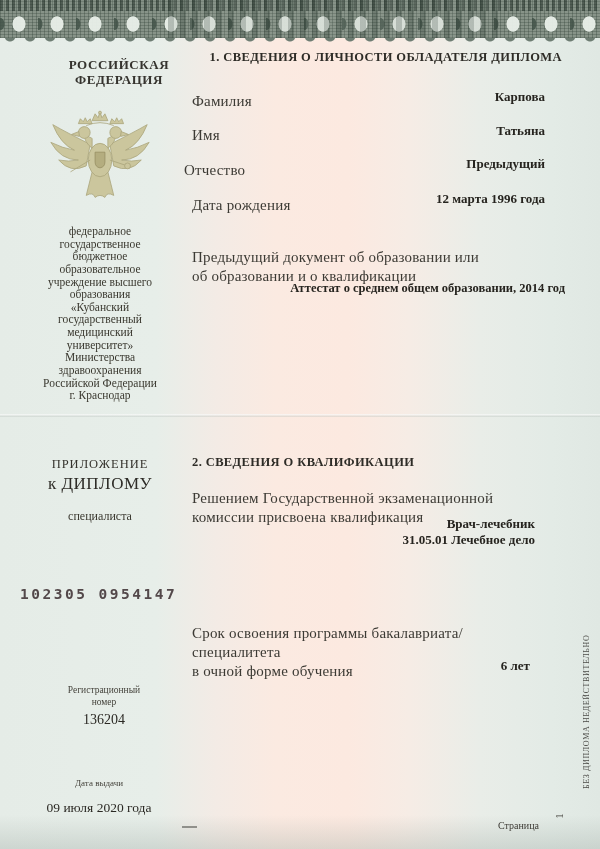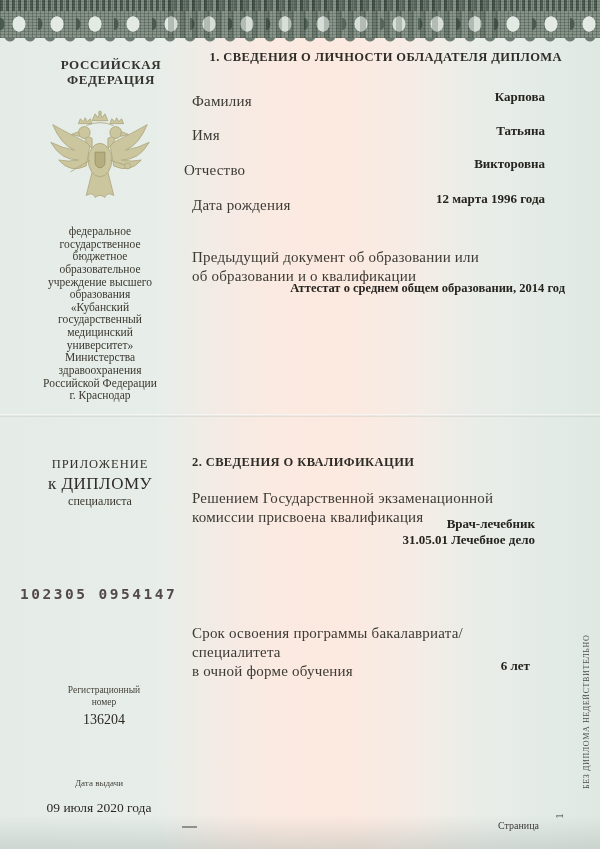--- a/index.html
+++ b/index.html
@@ -44,27 +44,27 @@
     opacity:.75;
   }
   
   .abs{position:absolute;}
   .ml{white-space:pre-line;}
   .ctr{text-align:center;}
   .lbl{font-size:15px;color:#3c3a34;letter-spacing:.2px;}
   .val{font-weight:bold;font-size:13px;color:#26241f;text-align:right;}
   .sec-title{font-weight:bold;font-size:12.5px;letter-spacing:.4px;color:#2e2c27;}
   
-  .country{top:57px;left:36px;width:150px;font-weight:bold;font-size:13px;line-height:1.18;letter-spacing:.6px;}
+  .country{top:57px;left:44px;width:150px;font-weight:bold;font-size:13px;line-height:1.18;letter-spacing:.6px;}
   .emblem{top:110px;left:41px;width:118px;height:104px;}
   .institution{top:225px;left:14px;width:172px;font-size:11.5px;line-height:1.1;color:#3a382f;}
   .supp{top:457px;left:18px;width:164px;}
   .supp-1{font-size:12.5px;letter-spacing:1px;color:#34322c;}
   .supp-2{font-size:17px;letter-spacing:.5px;margin-top:2px;color:#2e2c27;}
-  .supp-3{font-size:12px;margin-top:0;color:#3a382f;}
+  .supp-3{font-size:12px;margin-top:15px;color:#3a382f;}
   .serial{top:586px;left:20px;font-family:"DejaVu Sans Mono","Liberation Mono",monospace;
           font-weight:bold;font-size:14.5px;letter-spacing:2.5px;color:#53484a;}
   .reg{top:685px;left:38px;width:132px;}
   .reg-lbl{font-size:9.5px;line-height:1.25;color:#45433c;}
   .reg-num{font-size:14px;margin-top:3px;color:#2b2924;}
   .issue{top:778px;left:20px;width:158px;}
   .issue-lbl{font-size:9px;color:#45433c;}
   .issue-date{font-size:13.5px;margin-top:12px;color:#2b2924;}
   
   .s1-title{top:50px;left:192px;width:370px;text-align:right;}
@@ -164,21 +164,21 @@
 
   <div class="abs s1-title sec-title">1. СВЕДЕНИЯ О ЛИЧНОСТИ ОБЛАДАТЕЛЯ ДИПЛОМА</div>
 
   <div class="abs f-lbl-0 lbl">Фамилия</div>
   <div class="abs f-val-0 val ctr">Карпова</div>
 
   <div class="abs f-lbl-1 lbl">Имя</div>
   <div class="abs f-val-1 val ctr">Татьяна</div>
 
   <div class="abs f-lbl-2 lbl">Отчество</div>
-  <div class="abs f-val-2 val ctr">Викторовна</div>
+  <div class="abs f-val-2 val ctr">Предыдущий</div>
 
   <div class="abs f-lbl-3 lbl">Дата рождения</div>
   <div class="abs f-val-3 val ctr">12 марта 1996 года</div>
 
   <div class="abs prev-lbl lbl ml">Предыдущий документ об образовании или
 об образовании и о квалификации</div>
   <div class="abs prev-val val ctr">Аттестат о среднем общем образовании, 2014 год</div>
 
   <div class="abs fold"></div>
 

